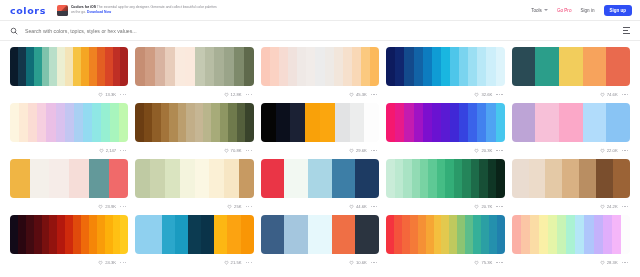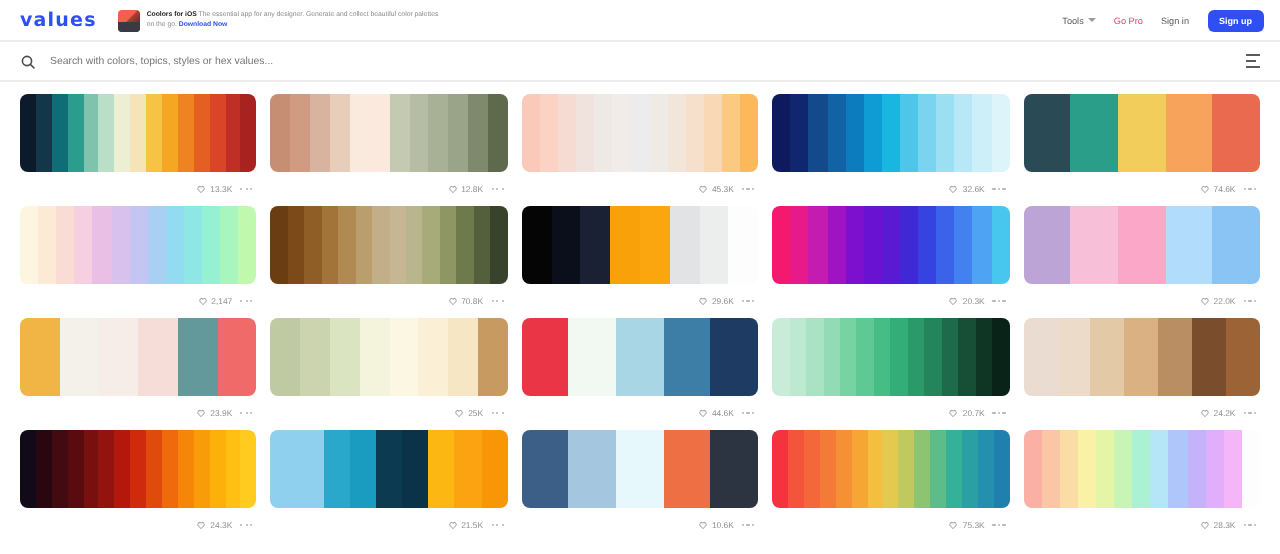--- a/index.html
+++ b/index.html
@@ -138,21 +138,21 @@
     display:flex; align-items:center; gap:2px;
     font-size: 4.2px; color:#8d8d94;
   }
   .dots { display:flex; gap:1.2px; align-items:center; }
   .dots i { width:1.3px;height:1.3px;border-radius:50%;background:#b4b4ba;display:block; }
 </style>
 </head>
 <body>
 
 <div class="header">
-  <div class="logo">values</div>
+  <div class="logo">colors</div>
 
   <div class="promo">
     <div class="promo-thumb"></div>
     <div class="promo-text">
       <b>Coolors for iOS</b>
       <span>The essential app for any designer. Generate and collect beautiful color palettes on the go.</span>
       <span class="dl">Download Now</span>
     </div>
   </div>
 

